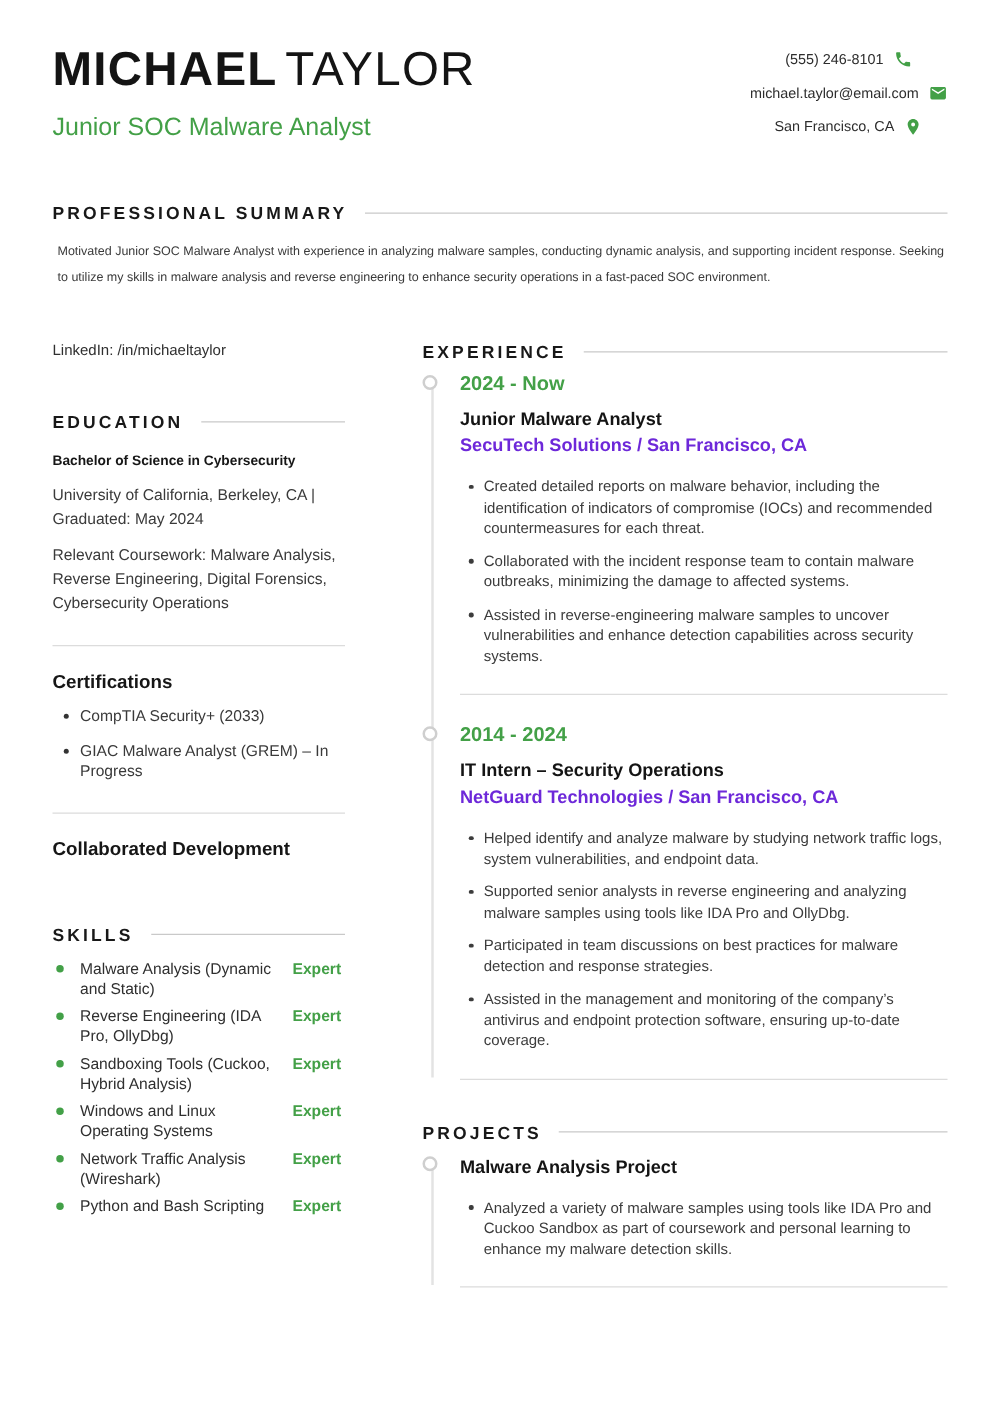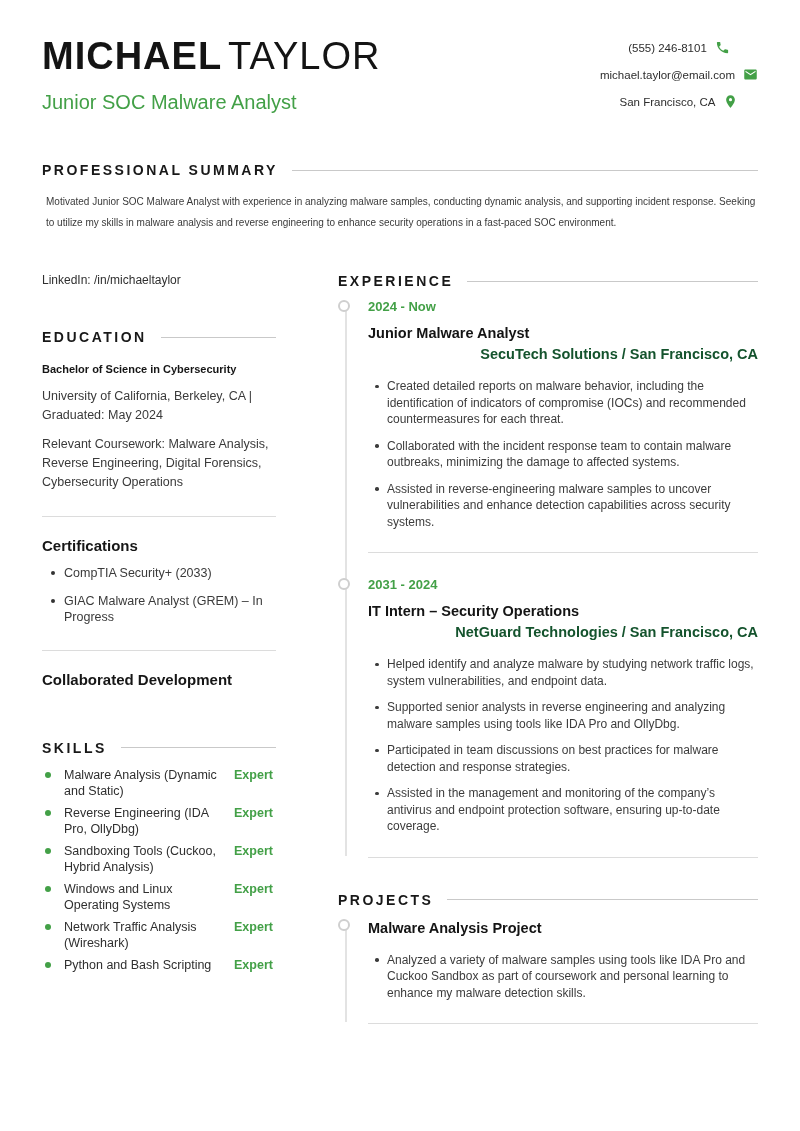--- a/index.html
+++ b/index.html
@@ -60,23 +60,23 @@
   .skill-bullet{width:6px;height:6px;border-radius:50%;background:var(--green);margin:5px 13px 0 3px;flex-shrink:0;}
   .skill-name{flex:1;font-size:12.5px;line-height:16px;padding-right:8px;color:#2f2f2f;}
   .skill-level{width:42px;font-size:12.5px;line-height:16px;color:var(--green);font-weight:600;}
 
   
   .timeline{position:relative;margin-top:10px;}
   .timeline::before{content:"";position:absolute;left:7px;top:12px;bottom:2px;width:2px;background:var(--track);}
   .timeline-entry{position:relative;padding-left:30px;}
   .entry-divider + .timeline-entry{margin-top:24px;}
   .tl-dot{position:absolute;left:0;top:1px;width:12px;height:12px;border:2px solid #cfcfcf;border-radius:50%;background:#fff;z-index:1;}
-  .entry-date{font-size:13px;font-weight:600;color:var(--green);}
+  .entry-date{font-size:16px;font-weight:600;color:var(--green);}
   .entry-title{margin-top:9px;font-size:14.5px;font-weight:700;line-height:21px;color:#141414;}
-  .entry-company{font-size:14.5px;font-weight:700;line-height:21px;color:#14532d;text-align:right;}
+  .entry-company{font-size:14.5px;font-weight:700;line-height:21px;color:#6d28d9;}
   ul.entry-bullets{list-style:none;margin:13px 0 0 0;padding:0;}
   ul.entry-bullets li{position:relative;padding-left:19px;font-size:12px;line-height:16.5px;margin-top:10px;color:#3c3c3c;}
   ul.entry-bullets li::before{content:"";position:absolute;left:7px;top:6.5px;width:3.5px;height:3.5px;border-radius:50%;background:#3c3c3c;}
   .entry-divider{border:0;border-top:1px solid var(--divider);margin:22px 0 0 30px;}
   .projects{margin-top:34px;}
 </style>
 </head>
 <body>
 
 <div class="page">
@@ -207,21 +207,21 @@
             <ul class="entry-bullets">
               <li>Created detailed reports on malware behavior, including the identification of indicators of compromise (IOCs) and recommended countermeasures for each threat.</li>
               <li>Collaborated with the incident response team to contain malware outbreaks, minimizing the damage to affected systems.</li>
               <li>Assisted in reverse-engineering malware samples to uncover vulnerabilities and enhance detection capabilities across security systems.</li>
             </ul>
           </div>
           <hr class="entry-divider">
 
           <div class="timeline-entry">
             <span class="tl-dot"></span>
-            <div class="entry-date">2031 - 2024</div>
+            <div class="entry-date">2014 - 2024</div>
             <div class="entry-title">IT Intern – Security Operations</div>
             <div class="entry-company">NetGuard Technologies / San Francisco, CA</div>
             <ul class="entry-bullets">
               <li>Helped identify and analyze malware by studying network traffic logs, system vulnerabilities, and endpoint data.</li>
               <li>Supported senior analysts in reverse engineering and analyzing malware samples using tools like IDA Pro and OllyDbg.</li>
               <li>Participated in team discussions on best practices for malware detection and response strategies.</li>
               <li>Assisted in the management and monitoring of the company’s antivirus and endpoint protection software, ensuring up-to-date coverage.</li>
             </ul>
           </div>
           <hr class="entry-divider">

